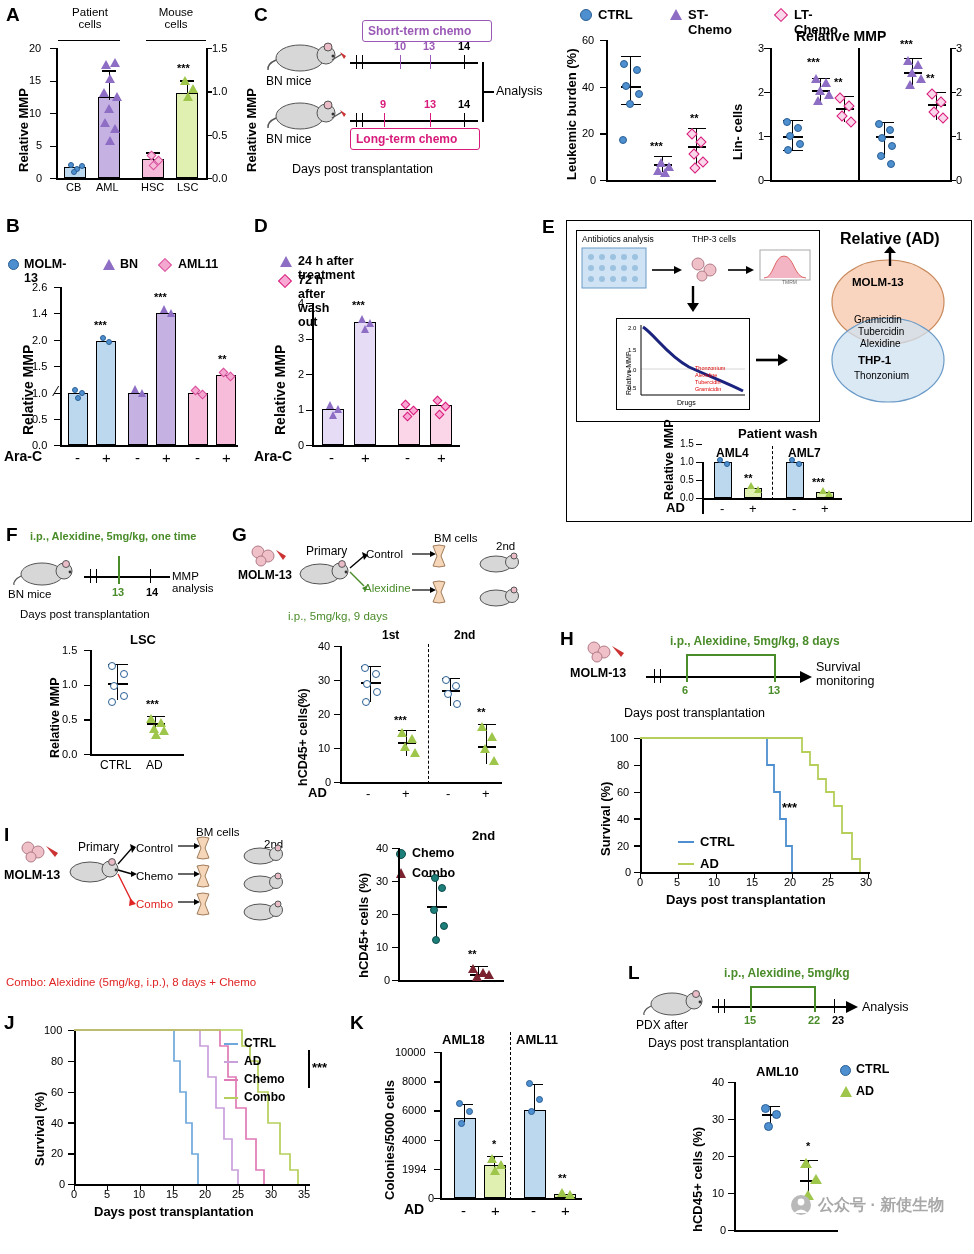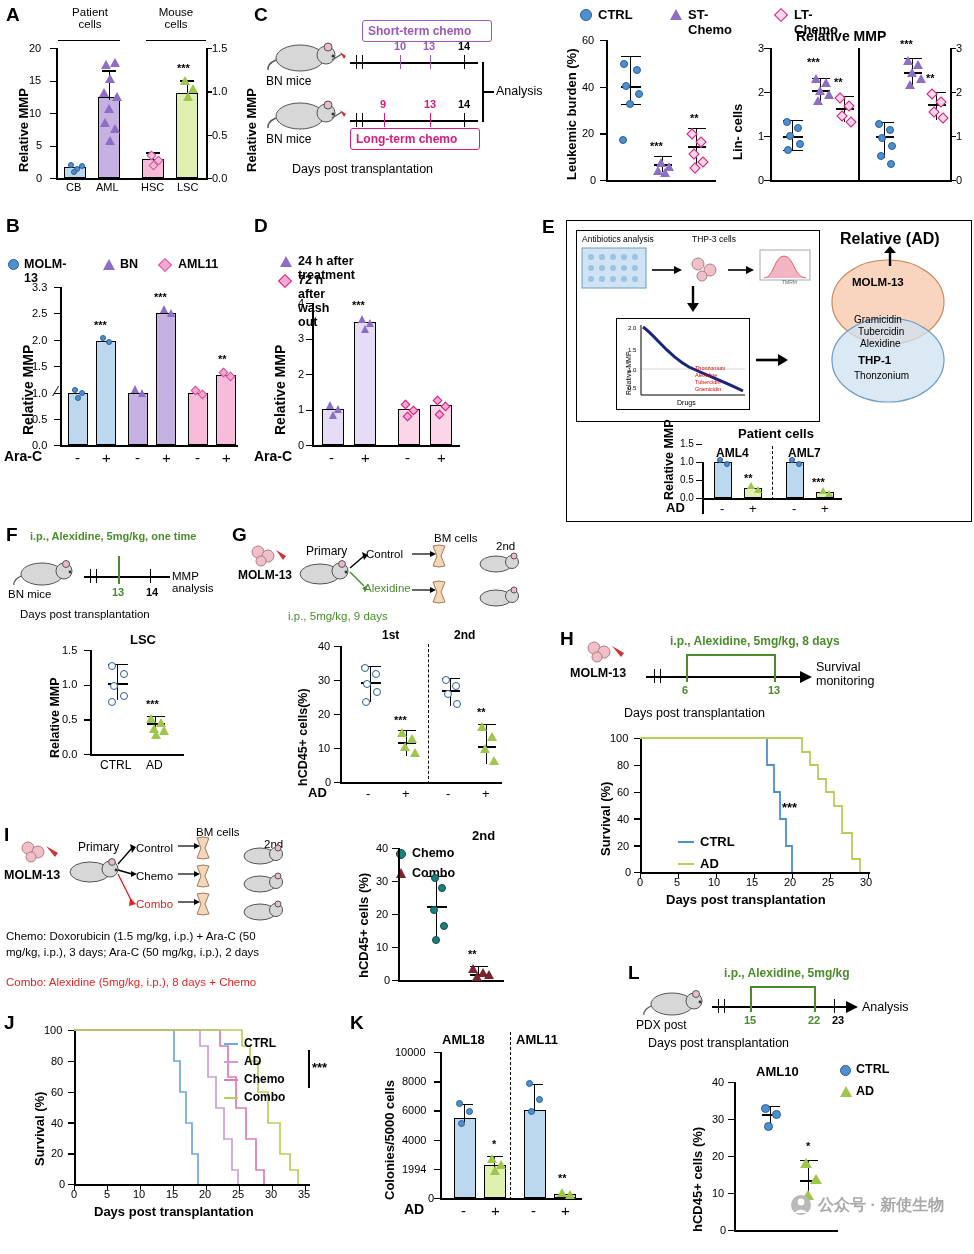--- a/index.html
+++ b/index.html
@@ -133,23 +133,23 @@
     <div class="t" style="left:32px;top:224px;">0.0</div>
       <div class="tick" style="left:54px;top:230px;width:6px;height:1.4px;"></div>
     <div class="t" style="left:32px;top:198px;">0.5</div>
       <div class="tick" style="left:54px;top:204px;width:6px;height:1.4px;"></div>
     <div class="t" style="left:32px;top:172px;">1.0</div>
       <div class="tick" style="left:54px;top:178px;width:6px;height:1.4px;"></div>
     <div class="t" style="left:32px;top:145px;">1.5</div>
       <div class="tick" style="left:54px;top:151px;width:6px;height:1.4px;"></div>
     <div class="t" style="left:32px;top:119px;">2.0</div>
       <div class="tick" style="left:54px;top:125px;width:6px;height:1.4px;"></div>
-    <div class="t" style="left:32px;top:92px;">2.5</div>
+    <div class="t" style="left:32px;top:92px;">1.4</div>
       <div class="tick" style="left:54px;top:98px;width:6px;height:1.4px;"></div>
-    <div class="t" style="left:32px;top:66px;">3.3</div>
+    <div class="t" style="left:32px;top:66px;">2.6</div>
       <div class="tick" style="left:54px;top:72px;width:6px;height:1.4px;"></div>
   </div>
 
   <div class="bar" style="left:68px;top:178px;width:20px;height:52px;background:#bcd8ef;"></div>
   <div class="bar" style="left:96px;top:126px;width:20px;height:104px;background:#bcd8ef;"></div>
   <div class="bar" style="left:128px;top:178px;width:20px;height:52px;background:#c5b2e3;"></div>
   <div class="bar" style="left:156px;top:98px;width:20px;height:132px;background:#c5b2e3;"></div>
   <div class="bar" style="left:188px;top:178px;width:20px;height:52px;background:#f6bcd9;"></div>
   <div class="bar" style="left:216px;top:160px;width:20px;height:70px;background:#f6bcd9;"></div>
 
@@ -535,21 +535,21 @@
     <div class="tb" style="left:50px;top:104px;font-size:11.5px;">THP-1</div>
     <div class="t" style="left:46px;top:120px;font-size:10px;">Thonzonium</div>
   </div>
   <div style="position:absolute;left:342px;top:34px;">
     <svg width="16" height="20">
         <line x1="8" y1="20" x2="8" y2="6" stroke="#000" stroke-width="2.4"></line>
         <path d="M2 7 l6 -7 6 7z" fill="#000"></path>
       </svg>
   </div>
 
-  <div class="tb" style="left:198px;top:214px;font-size:13px;">Patient cells</div>
+  <div class="tb" style="left:198px;top:214px;font-size:13px;">Patient wash</div>
   <div class="tb" style="left:176px;top:234px;font-size:12px;">AML4</div>
   <div class="tb" style="left:248px;top:234px;font-size:12px;">AML7</div>
   <div class="axv" style="left:162px;top:250px;height:52px;"></div>
   <div class="axh" style="left:162px;top:286px;width:140px;"></div>
   <div class="dash" style="left:232px;top:234px;height:54px;"></div>
   <div class="vtb" style="left:122px;top:288px;font-size:12.5px;">Relative MMP</div>
   <div>
     <div class="t" style="left:140px;top:280px;font-size:10px;">0.0</div>
       <div class="tick" style="left:156px;top:286px;width:6px;height:1.4px;"></div>
     <div class="t" style="left:140px;top:262px;font-size:10px;">0.5</div>
@@ -918,21 +918,20 @@
       </svg>
     </div>
   <div style="position:absolute;left:238px;top:80px;">
       <svg width="54" height="26">
         <ellipse cx="22" cy="14" rx="16" ry="8" fill="#d7d7d7" stroke="#555"></ellipse>
         <circle cx="38" cy="12" r="6.5" fill="#d7d7d7" stroke="#555"></circle>
         <circle cx="40" cy="6" r="3" fill="#e9bcc8" stroke="#555"></circle>
       </svg>
     </div>
 
-  <div class="t" style="left:6px;top:110px;width:276px;font-size:11.5px;line-height:16px;">Chemo: Doxorubicin (1.5 mg/kg, i.p.) + Ara-C (50 mg/kg, i.p.), 3 days; Ara-C (50 mg/kg, i.p.), 2 days</div>
   <div class="t" style="left:6px;top:158px;width:290px;font-size:11.5px;color:#e02424;">Combo: Alexidine (5mg/kg, i.p.), 8 days + Chemo</div>
 
   <div class="tb" style="left:472px;top:10px;font-size:13px;">2nd</div>
   <div style="position:absolute;left:396px;top:28px;">
     <div class="dot" style="left:0;top:3px;width:10px;height:10px;background:#1d7f7a;border-color:#0e4e4b;"></div>
     <div class="tb" style="left:16px;top:0px;font-size:12.5px;">Chemo</div>
     <div class="tri" style="left:0;top:22px;border-left:5px solid transparent;border-right:5px solid transparent;border-bottom:10px solid #7b2230;"></div>
     <div class="tb" style="left:16px;top:20px;font-size:12.5px;">Combo</div>
   </div>
   <div class="axv" style="left:398px;top:30px;height:132px;"></div>
@@ -977,21 +976,21 @@
   <div class="t" style="left:96px;top:6px;color:#4a8c2a;font-weight:bold;font-size:12px;">i.p., Alexidine, 5mg/kg</div>
   <div style="position:absolute;left:14px;top:26px;">
     <svg width="70" height="32">
         <ellipse cx="30" cy="18" rx="21" ry="11" fill="#d7d7d7" stroke="#555"></ellipse>
         <circle cx="52" cy="15" r="8" fill="#d7d7d7" stroke="#555"></circle>
         <circle cx="54" cy="8" r="3.5" fill="#e9bcc8" stroke="#555"></circle>
         <circle cx="58" cy="16" r="1.4" fill="#333"></circle>
         <path d="M9 20 q-8 4 -7 9" stroke="#555" fill="none" stroke-width="1.2"></path>
       </svg>
   </div>
-  <div class="t" style="left:8px;top:58px;font-size:12px;">PDX post</div>
+  <div class="t" style="left:8px;top:58px;font-size:12px;">PDX after</div>
   <div class="line" style="left:84px;top:46px;width:140px;height:1.6px;"></div>
   <div class="line" style="left:90px;top:39px;width:1.4px;height:14px;"></div>
   <div class="line" style="left:96px;top:39px;width:1.4px;height:14px;"></div>
   <div class="line" style="left:122px;top:26px;width:1.8px;height:26px;background:#4a8c2a;"></div>
   <div class="line" style="left:186px;top:26px;width:1.8px;height:26px;background:#4a8c2a;"></div>
   <div class="line" style="left:122px;top:26px;width:66px;height:1.8px;background:#4a8c2a;"></div>
   <div class="line" style="left:206px;top:39px;width:1.4px;height:14px;"></div>
   <div style="position:absolute;left:218px;top:40px;">
     <svg width="14" height="14">
         <path d="M0 1 l12 6 -12 6z" fill="#000"></path>

